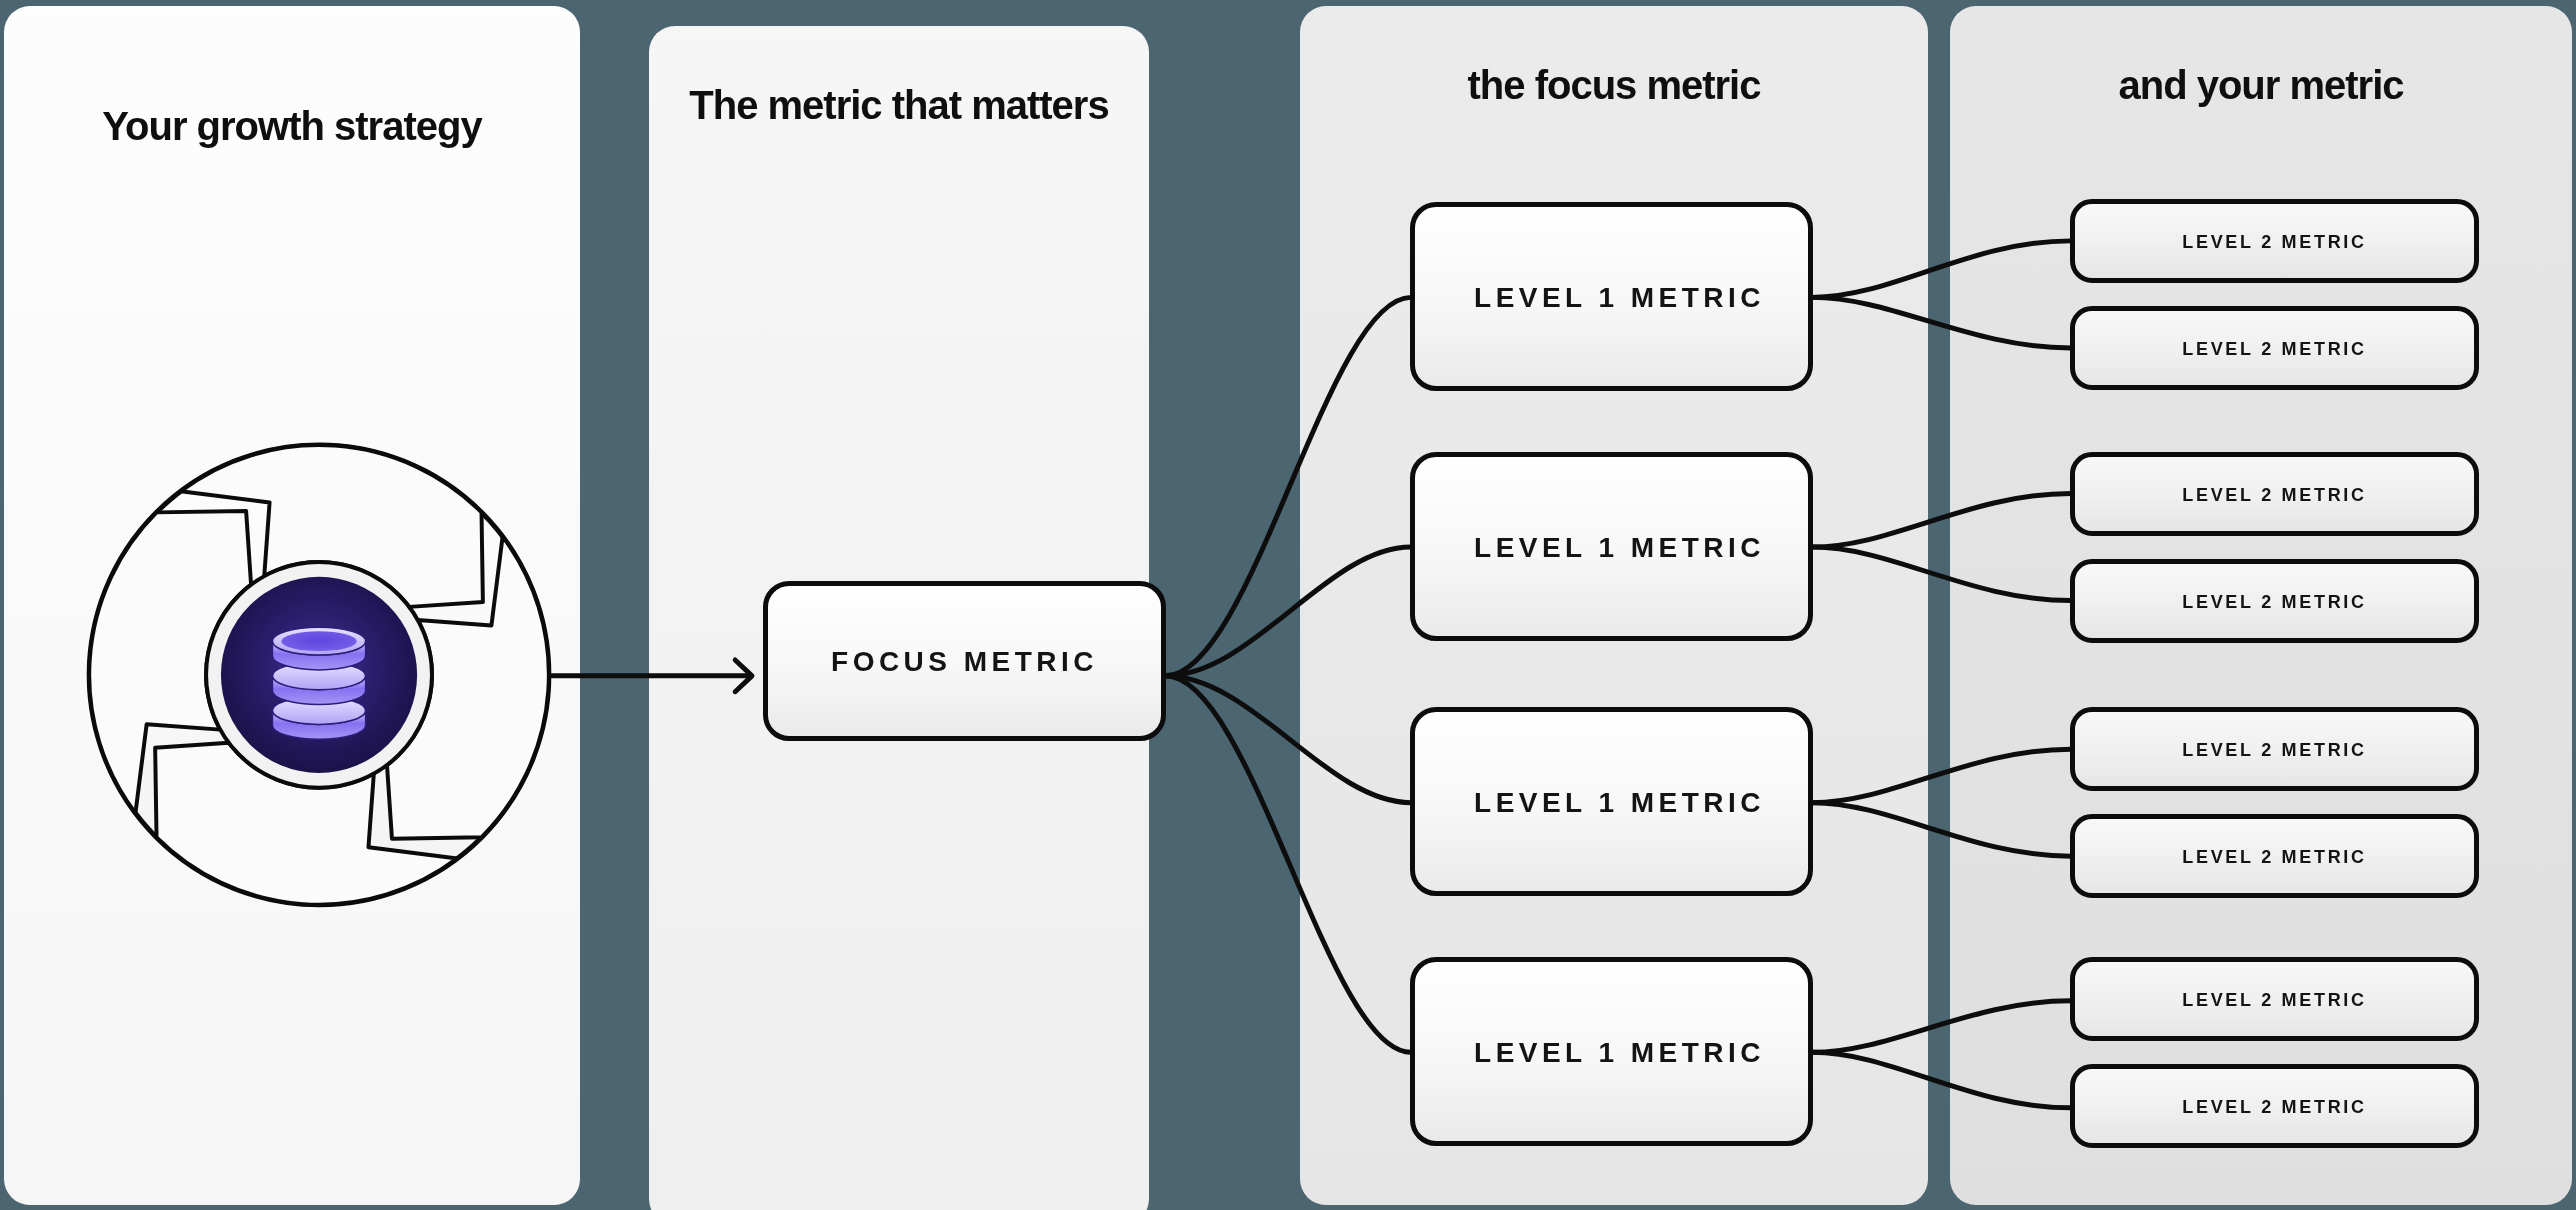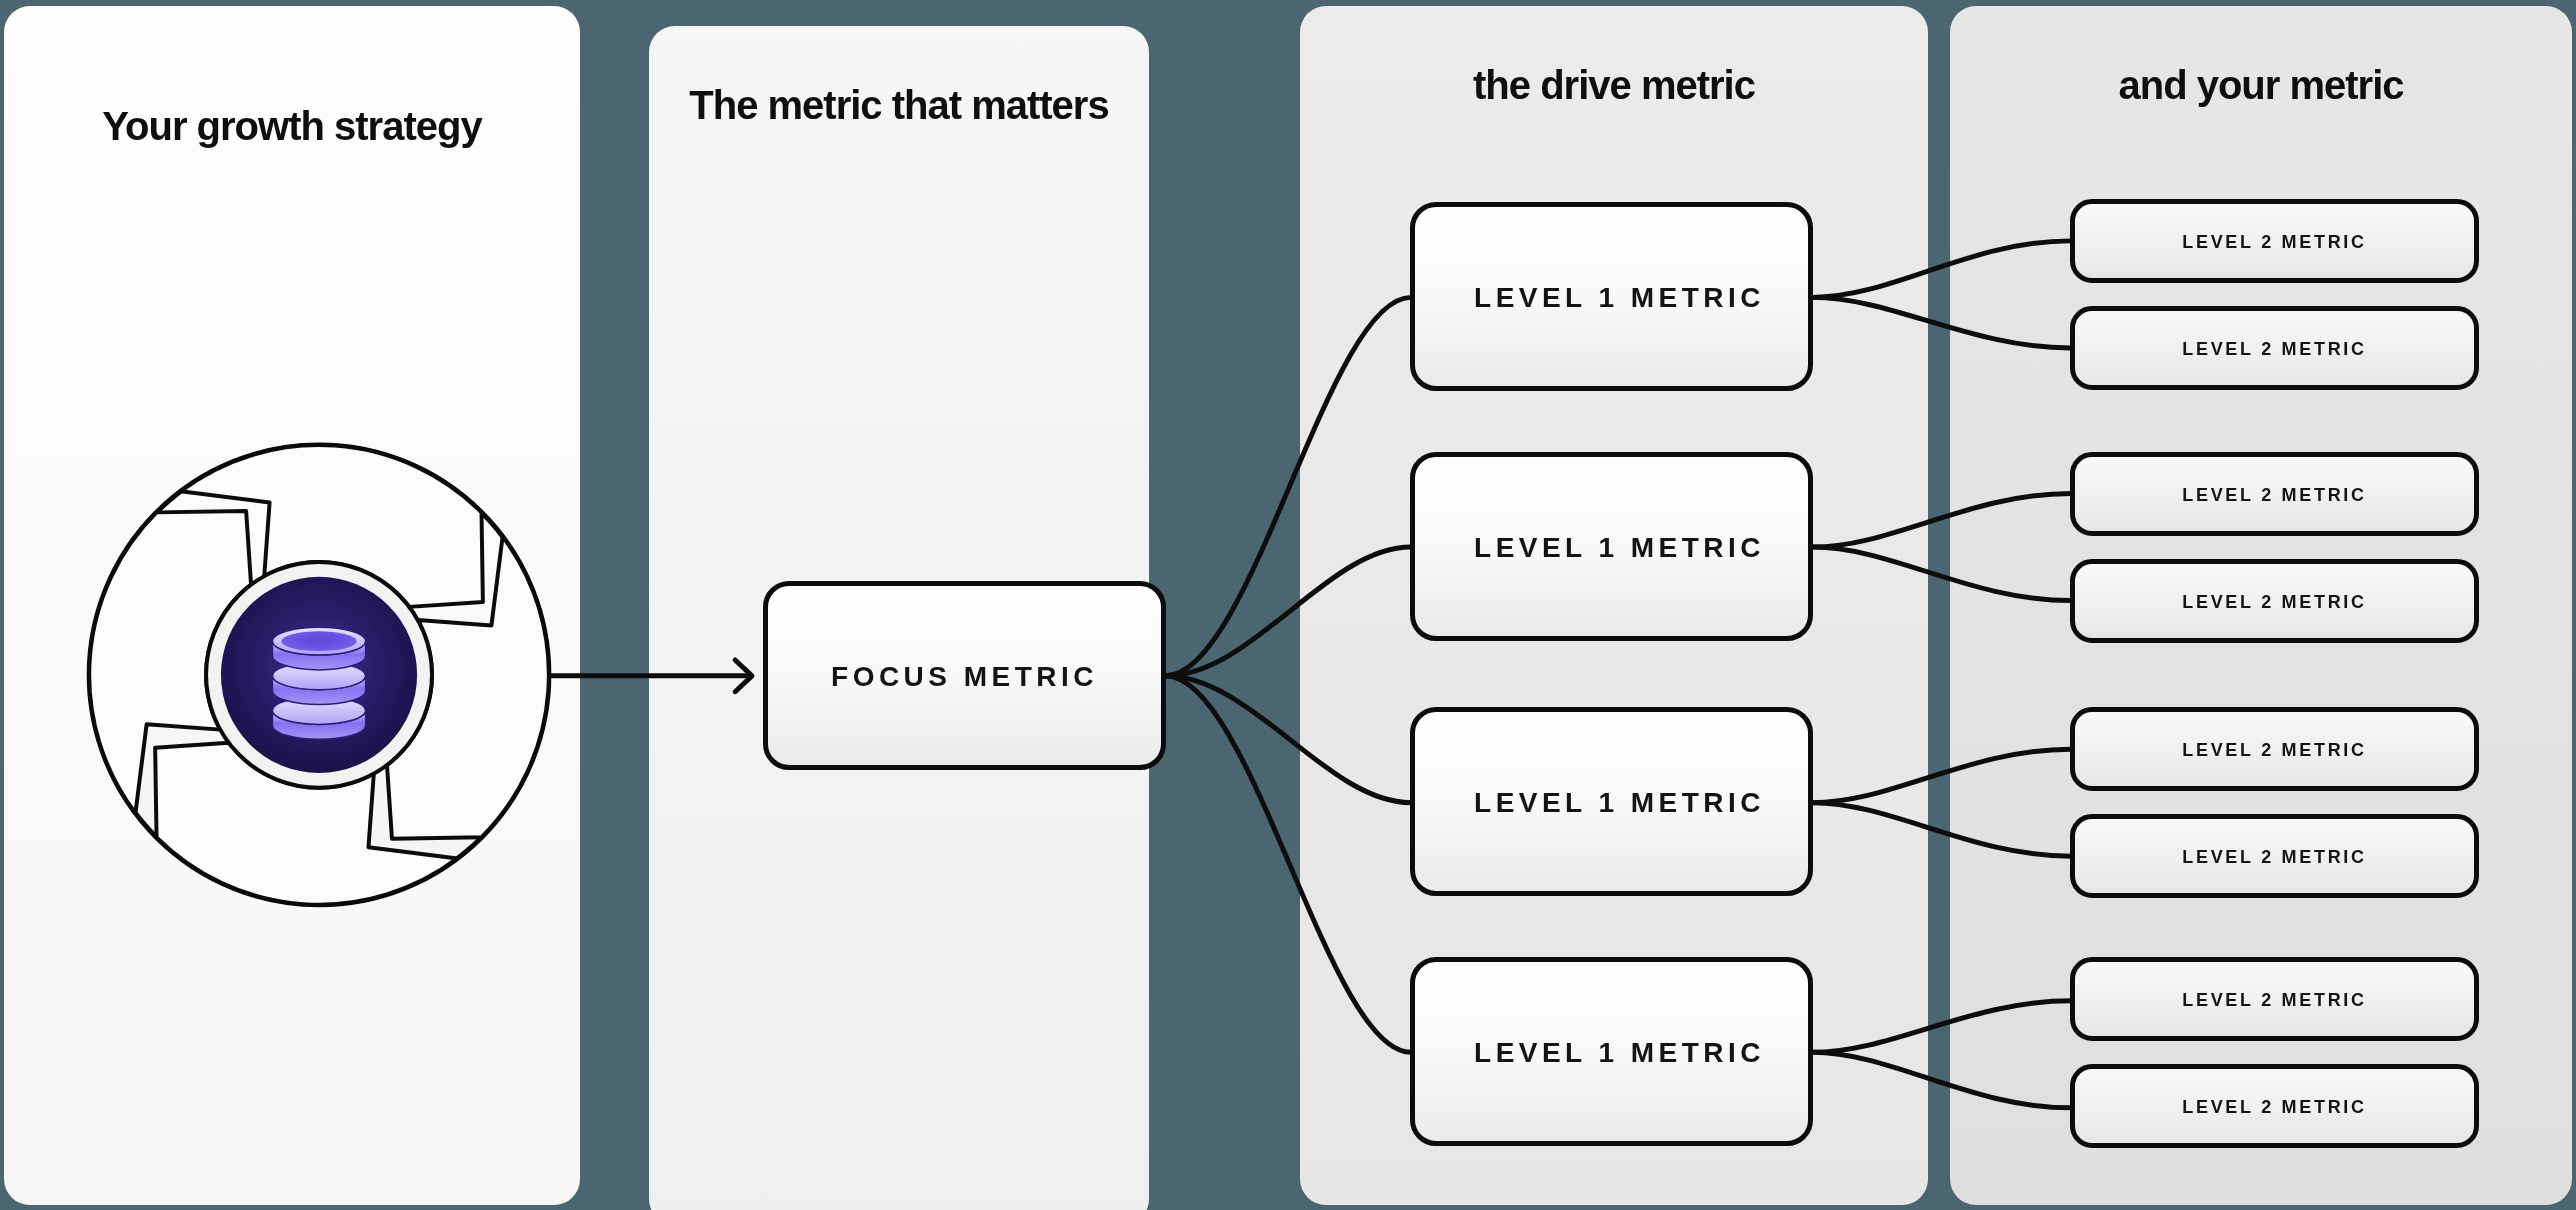--- a/index.html
+++ b/index.html
@@ -31,21 +31,21 @@
     position:absolute;z-index:3;box-sizing:border-box;
     border:5px solid #0c0c0c;
     background:linear-gradient(180deg,#ffffff 0%,#f7f7f7 55%,#eaeaea 100%);
     display:flex;align-items:center;justify-content:center;
     color:#141414;font-weight:bold;text-align:center;
   }
   .box-lg{
     left:1410px;width:403px;height:189px;border-radius:26px;
     font-size:28px;letter-spacing:0.16em;padding-left:16px;
   }
-  .box-focus{left:763px;top:581px;width:403px;height:189px;border-radius:26px;
+  .box-focus{left:763px;top:581px;width:403px;height:160px;border-radius:26px;
     font-size:28px;letter-spacing:0.16em;}
   .l1-0{top:202px;} .l1-1{top:452px;} .l1-2{top:707px;} .l1-3{top:957px;}
   .box-sm{
     left:2070px;width:409px;height:84px;border-radius:22px;
     font-size:18px;letter-spacing:0.15em;
     background:linear-gradient(180deg,#f8f8f8 0%,#f0f0f0 50%,#e6e6e6 100%);
   }
   .l2-0{top:199px;} .l2-1{top:306px;} .l2-2{top:452px;} .l2-3{top:559px;}
   .l2-4{top:707px;} .l2-5{top:814px;} .l2-6{top:957px;} .l2-7{top:1064px;}
   .box span{transform:translateY(1px);}
@@ -58,21 +58,21 @@
     <span>Your growth strategy</span>
   </div>
 </div>
 <div class="panel panel-2">
   <div class="panel-title">
     <span>The metric that matters</span>
   </div>
 </div>
 <div class="panel panel-3">
   <div class="panel-title">
-    <span>the drive metric</span>
+    <span>the focus metric</span>
   </div>
 </div>
 <div class="panel panel-4">
   <div class="panel-title">
     <span>and your metric</span>
   </div>
 </div>
 
 <svg class="overlay" viewBox="0 0 2600 1222">
   <defs>

